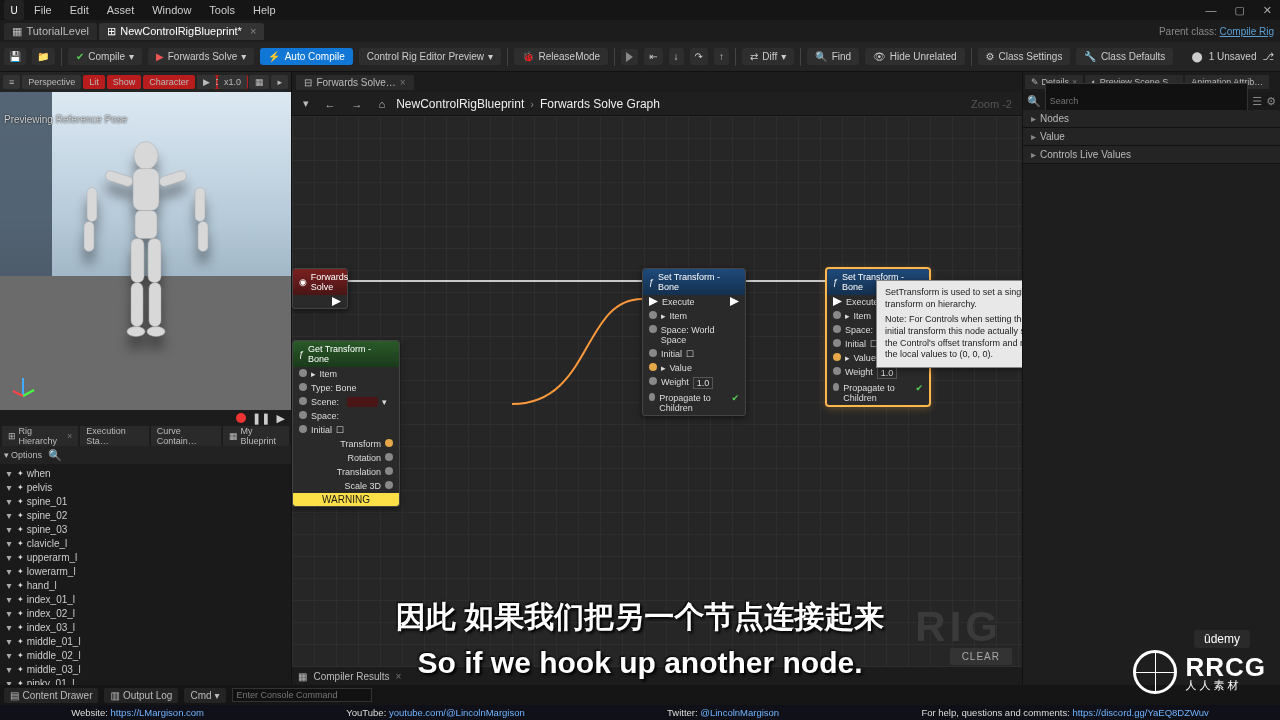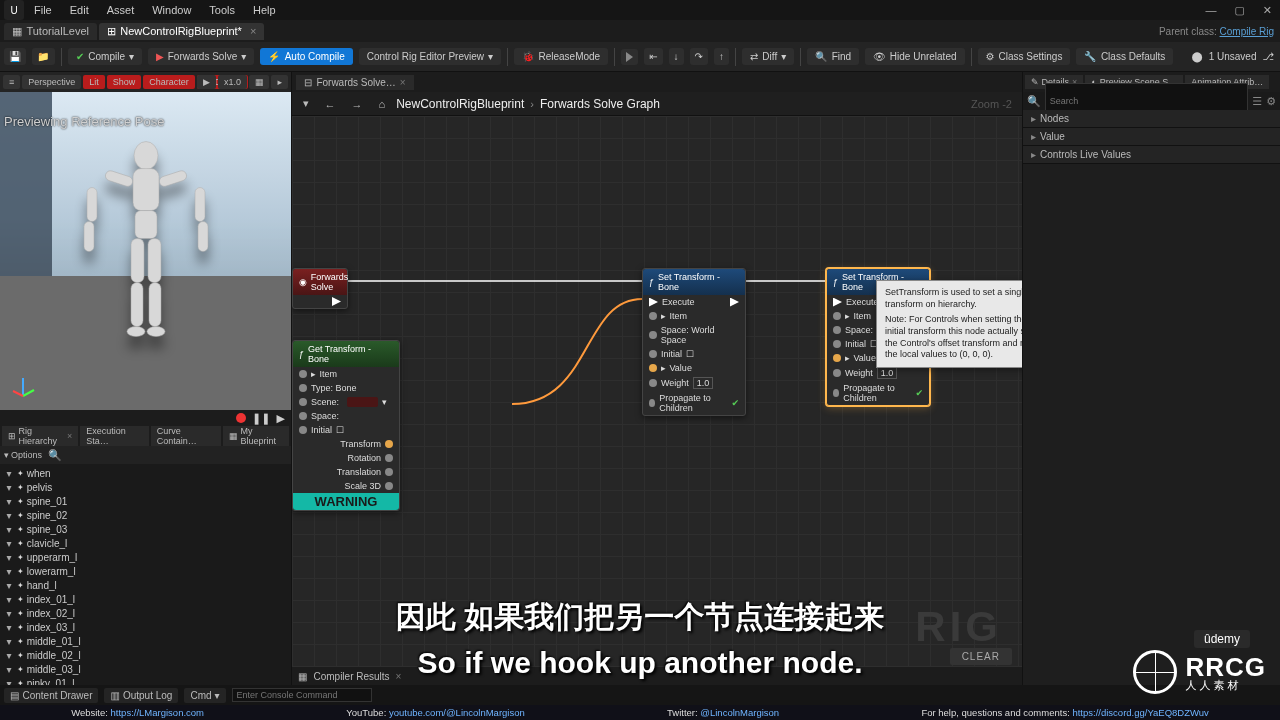--- a/index.html
+++ b/index.html
@@ -34,21 +34,21 @@
 .main { display:flex; height:calc(720px - 20px - 22px - 30px - 20px - 15px); }
 .left-col { width:292px; display:flex; flex-direction:column; background:#1e1e1e; border-right:1px solid #111; }
 
 
 .viewport-wrap { position:relative; height:354px; background:#2a2a2a; }
 .viewport-bar { height:20px; background:#242424; display:flex; align-items:center; gap:2px; padding:0 3px; position:relative; }
 .viewport-bar .vbtn { padding:2px 6px; background:#333; border-radius:2px; color:#bbb; font-size:9px; cursor:pointer; }
 .viewport-bar .vbtn.light { background:#b91c1c; }
 .viewport-bar .right-set { position:absolute; right:3px; display:flex; gap:2px; }
 .viewport { position:relative; width:100%; height:calc(100% - 20px - 16px); background:linear-gradient(180deg,#bcd4e8 0%,#9fb8cc 40%,#6a6a6a 60%,#555 100%); overflow:hidden; }
-.viewport-label { position:absolute; top:22px; left:4px; color:#d0d0d0; font-size:13px; text-shadow:0 0 2px #000; z-index:3; }
+.viewport-label { position:absolute; top:22px; left:4px; color:#d0d0d0; font-size:10px; text-shadow:0 0 2px #000; z-index:3; }
 .mannequin { position:absolute; left:50%; top:50%; transform:translate(-50%,-52%); }
 .mannequin svg { filter:drop-shadow(0 12px 6px rgba(0,0,0,0.4)); }
 .axis-gizmo { position:absolute; left:10px; bottom:10px; width:26px; height:26px; }
 .building { position:absolute; left:0; top:0; width:100%; height:58%; background:
   linear-gradient(90deg,#4a5a6a 0 18%,transparent 18%),
   linear-gradient(180deg,#e0ecf5 0%,#a8bfd0 100%); opacity:0.9; }
 .ground { position:absolute; left:0; bottom:0; width:100%; height:42%; background:#6b6b6b; }
 .playbar { height:16px; background:#1c1c1c; display:flex; align-items:center; justify-content:flex-end; gap:6px; padding:0 6px; }
 .playbar .rec { width:10px; height:10px; border-radius:50%; background:#e33; }
 .playbar span { color:#ccc; font-size:11px; cursor:pointer; }
@@ -82,29 +82,29 @@
 .zoom-ind { position:absolute; right:10px; top:26px; color:#555; font-size:11px; z-index:2; }
 
 .graph-canvas { flex:1; position:relative; background:#262626; background-image:
   linear-gradient(#2e2e2e 1px,transparent 1px),
   linear-gradient(90deg,#2e2e2e 1px,transparent 1px);
   background-size:22px 22px; overflow:hidden; }
 .rig-wm { position:absolute; right:20px; bottom:16px; color:#3a3a3a; font-size:42px; font-weight:700; letter-spacing:4px; }
 
 .gnode { position:absolute; background:#2a2a2a; border:1px solid #444; border-radius:3px; font-size:9px; color:#ddd; box-shadow:0 2px 6px rgba(0,0,0,0.5); }
 .gnode .ghdr { padding:3px 6px; font-size:9px; color:#fff; border-radius:3px 3px 0 0; display:flex; align-items:center; gap:4px; }
-.gnode .grow { display:flex; align-items:center; gap:4px; padding:2px 6px; }
+.gnode .grow { display:flex; gap:4px; padding:2px 6px; }
 .gnode .pin { width:8px; height:8px; border-radius:50%; background:#888; }
 .gnode .pin.exec { border-radius:0; clip-path:polygon(0 0,100% 50%,0 100%); background:#fff; width:9px; height:9px; }
 .gnode .pin.data { background:#e6a64a; }
 .gnode.red .ghdr { background:linear-gradient(180deg,#7a2020,#4a1515); }
 .gnode.blue .ghdr { background:linear-gradient(180deg,#1e4a7a,#14304e); }
 .gnode.green .ghdr { background:linear-gradient(180deg,#2a5a2a,#1a3a1a); }
 .gnode.selected { border:1px solid #ffb74d; box-shadow:0 0 0 1px #ffb74d,0 2px 8px rgba(255,183,77,0.3); }
-.gnode .warn-bar { background:#14b8a6; color:#1a1a1a; text-align:center; padding:1px 0; font-size:13px; border-radius:0 0 3px 3px;font-weight:bold; }
+.gnode .warn-bar { background:#fde047; color:#1a1a1a; text-align:center; padding:1px 0; font-size:10px; border-radius:0 0 3px 3px; }
 
 .wire { position:absolute; pointer-events:none; }
 
 .tooltip { position:absolute; background:#e8e8e8; color:#222; padding:6px 8px; font-size:9px; width:180px; border:1px solid #888; box-shadow:0 2px 6px rgba(0,0,0,0.4); z-index:10; line-height:1.3; }
 
 .compiler-bar { height:18px; background:#1c1c1c; display:flex; align-items:center; gap:6px; padding:0 6px; color:#bbb; font-size:10px; }
 .compiler-bar .x { color:#777; }
 .clear-btn { position:absolute; right:10px; bottom:2px; background:#333; padding:3px 12px; color:#aaa; font-size:10px; border-radius:2px; letter-spacing:1px; }
 
 

